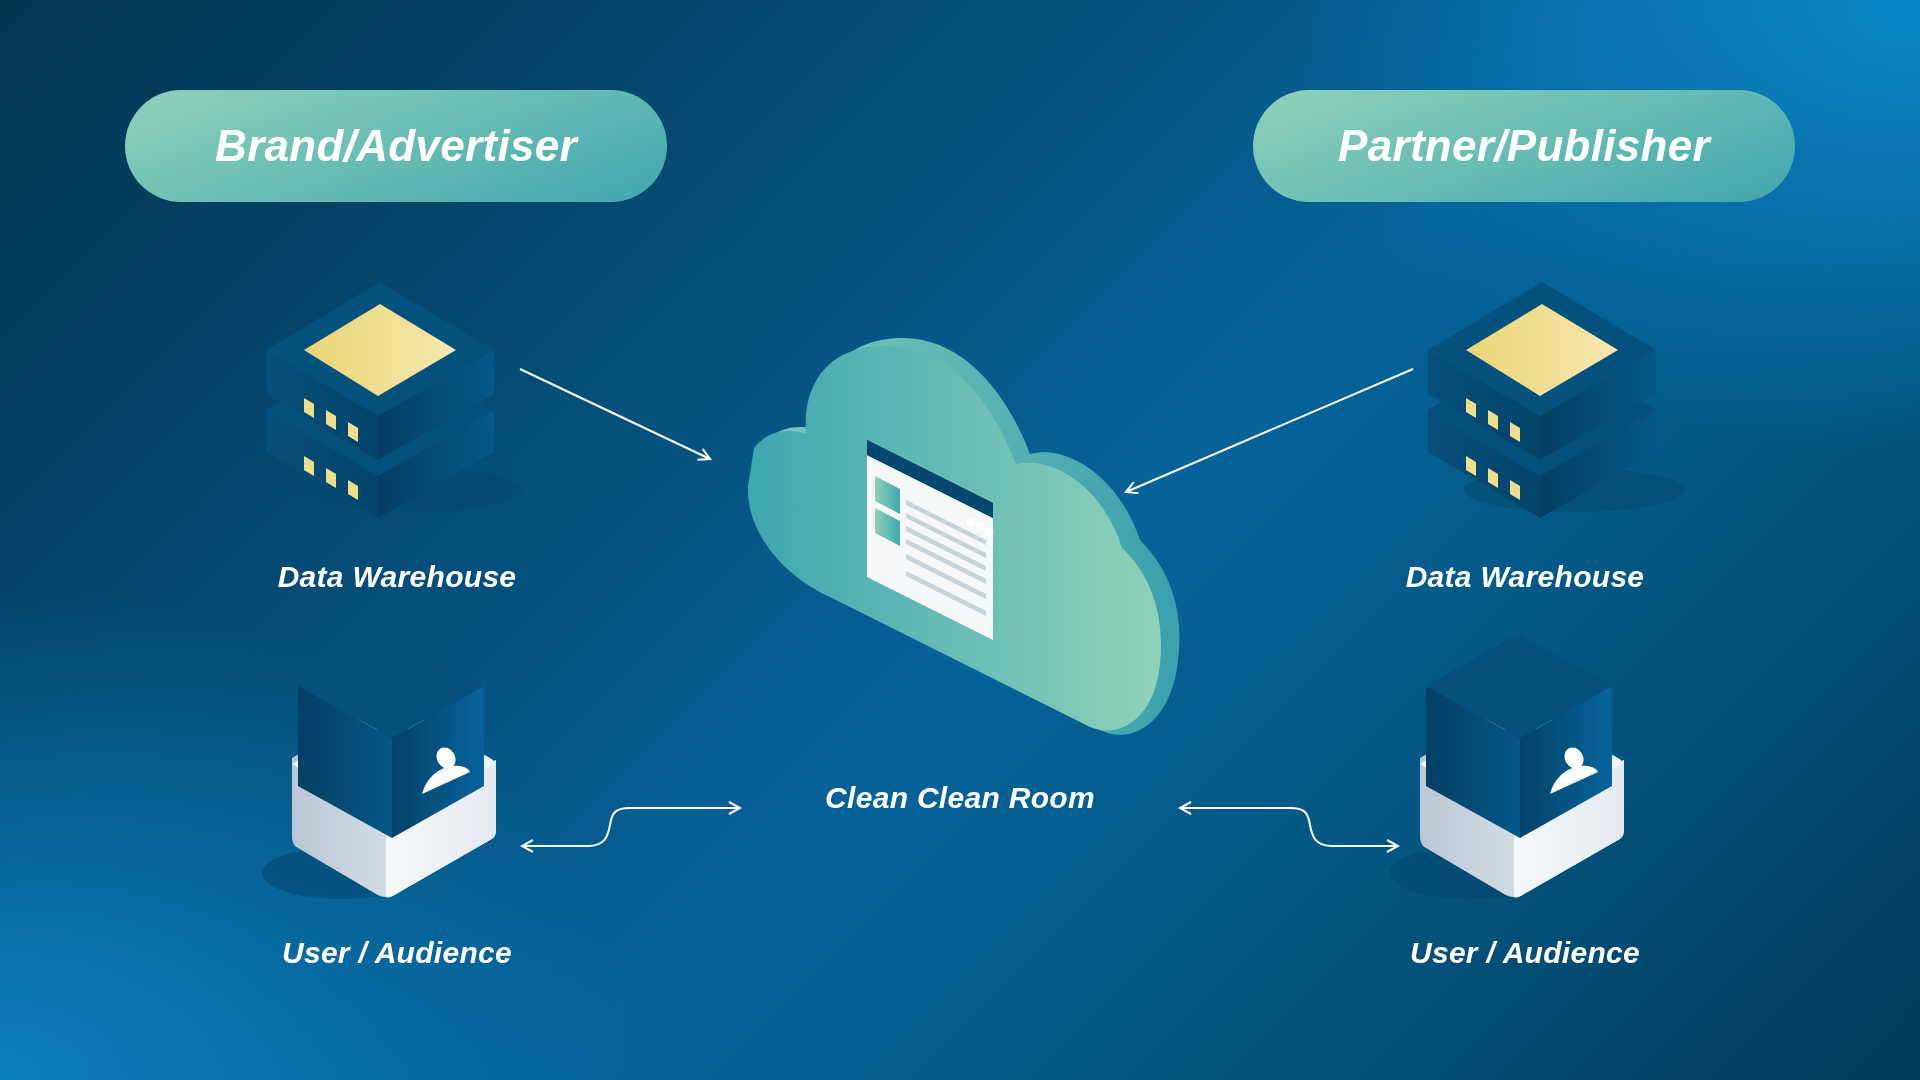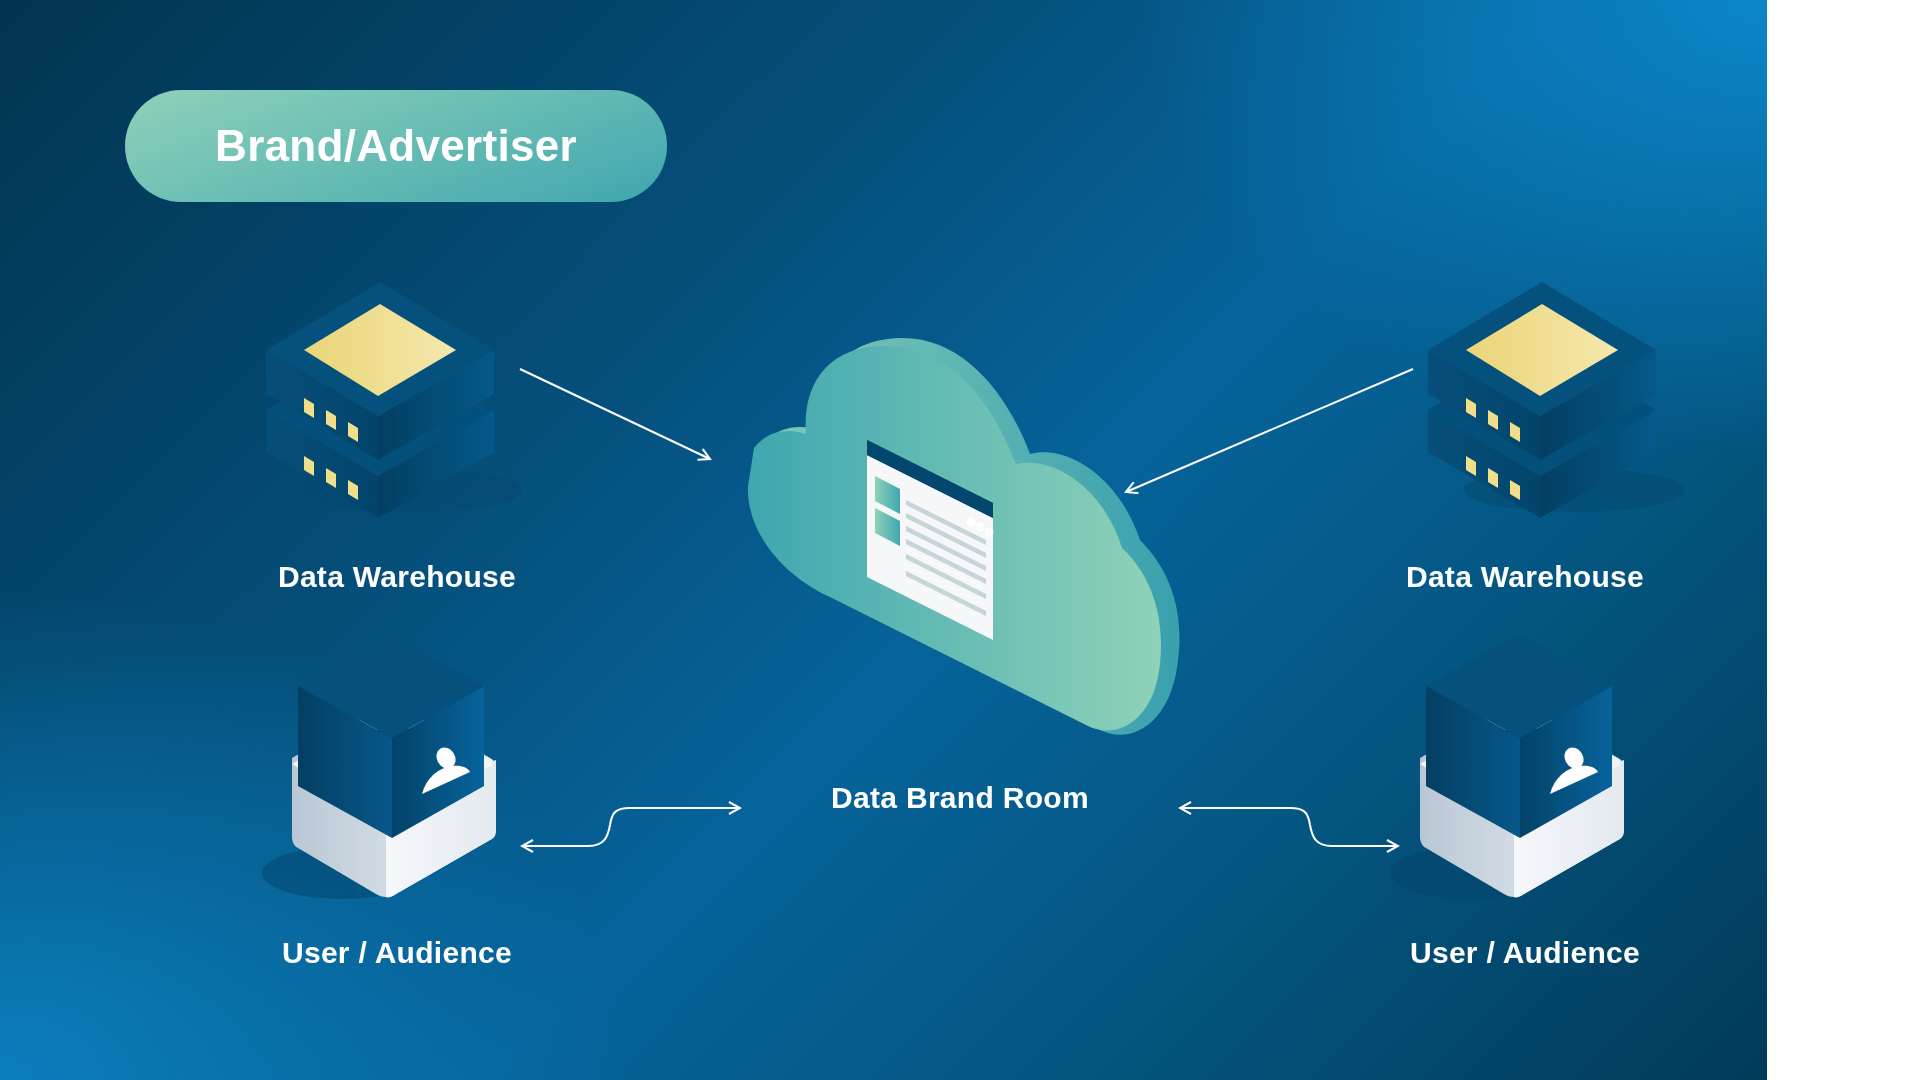--- a/index.html
+++ b/index.html
@@ -1,22 +1,23 @@
 <!DOCTYPE html>
 <html><head>
 <meta charset="utf-8">
 <style>
   html, body { margin:0; padding:0; }
   body { width:1920px; height:1080px; overflow:hidden; font-family:"Liberation Sans", "DejaVu Sans", sans-serif; }
   #stage {
-    position:relative; width:1767px; height:1080px; overflow:hidden;
+    position:relative; width:1920px; height:1080px; overflow:hidden;
     background:
       radial-gradient(ellipse 900px 700px at 0% 100%, rgba(12,135,200,0.85), rgba(12,135,200,0) 70%),
       radial-gradient(ellipse 900px 650px at 100% 0%, rgba(12,138,205,0.9), rgba(12,138,205,0) 70%),
       linear-gradient(135deg, #02344f 0%, #05507c 35%, #06639a 55%, #045681 75%, #023a59 100%);
+    font-style: italic;
   }
   .pill {
     position:absolute; top:90px; width:542px; height:112px; border-radius:56px;
     background:linear-gradient(160deg, #8fd1b9 0%, #6cbfb4 45%, #40a6b0 100%);
     display:flex; align-items:center; justify-content:center;
     color:#fff; font-weight:700; font-size:44px; letter-spacing:0.3px;
   }
   #pill-left { left:125px; }
   #pill-right { left:1253px; }
   .label {
@@ -27,20 +28,23 @@
   #connectors { position:absolute; left:0; top:0; }
 </style>
 </head>
 <body>
 
 <div id="stage">
 
   <div class="pill" id="pill-left">
     <span>Brand/Advertiser</span>
   </div>
+  <div class="pill" id="pill-right">
+    <span>Partner/Publisher</span>
+  </div>
 
   <svg id="connectors" width="1920" height="1080">
     <defs>
       <marker id="arrowhead" markerWidth="14" markerHeight="14" refX="12" refY="7" orient="auto" markerUnits="userSpaceOnUse">
         <path d="M1,1 L12,7 L1,13" fill="none" stroke="#ffffff" stroke-width="2"></path>
       </marker>
       <marker id="arrowtail" markerWidth="14" markerHeight="14" refX="2" refY="7" orient="auto" markerUnits="userSpaceOnUse">
         <path d="M13,1 L2,7 L13,13" fill="none" stroke="#ffffff" stroke-width="2"></path>
       </marker>
     </defs>
@@ -186,16 +190,16 @@
     <polygon points="130,80 222,28 222,128 130,180" fill="url(#cubeR)"></polygon>
     <polygon points="36,28 128,-24 222,28 130,80" fill="#05507c"></polygon>
     <g>
       <ellipse cx="184" cy="100" rx="9" ry="11" transform="rotate(-30 184 100)" fill="#ffffff"></ellipse>
       <path d="M160,136 C164,120 176,110 190,108 C200,107 206,110 208,114 Z" fill="#ffffff"></path>
     </g>
   </svg>
 
   <div class="label" style="left:397px;top:560px">Data Warehouse</div>
   <div class="label" style="left:1525px;top:560px">Data Warehouse</div>
-  <div class="label" style="left:960px;top:781px">Data Brand Room</div>
+  <div class="label" style="left:960px;top:781px">Clean Clean Room</div>
   <div class="label" style="left:397px;top:936px">User / Audience</div>
   <div class="label" style="left:1525px;top:936px">User / Audience</div>
 </div>
 
 </body></html>

